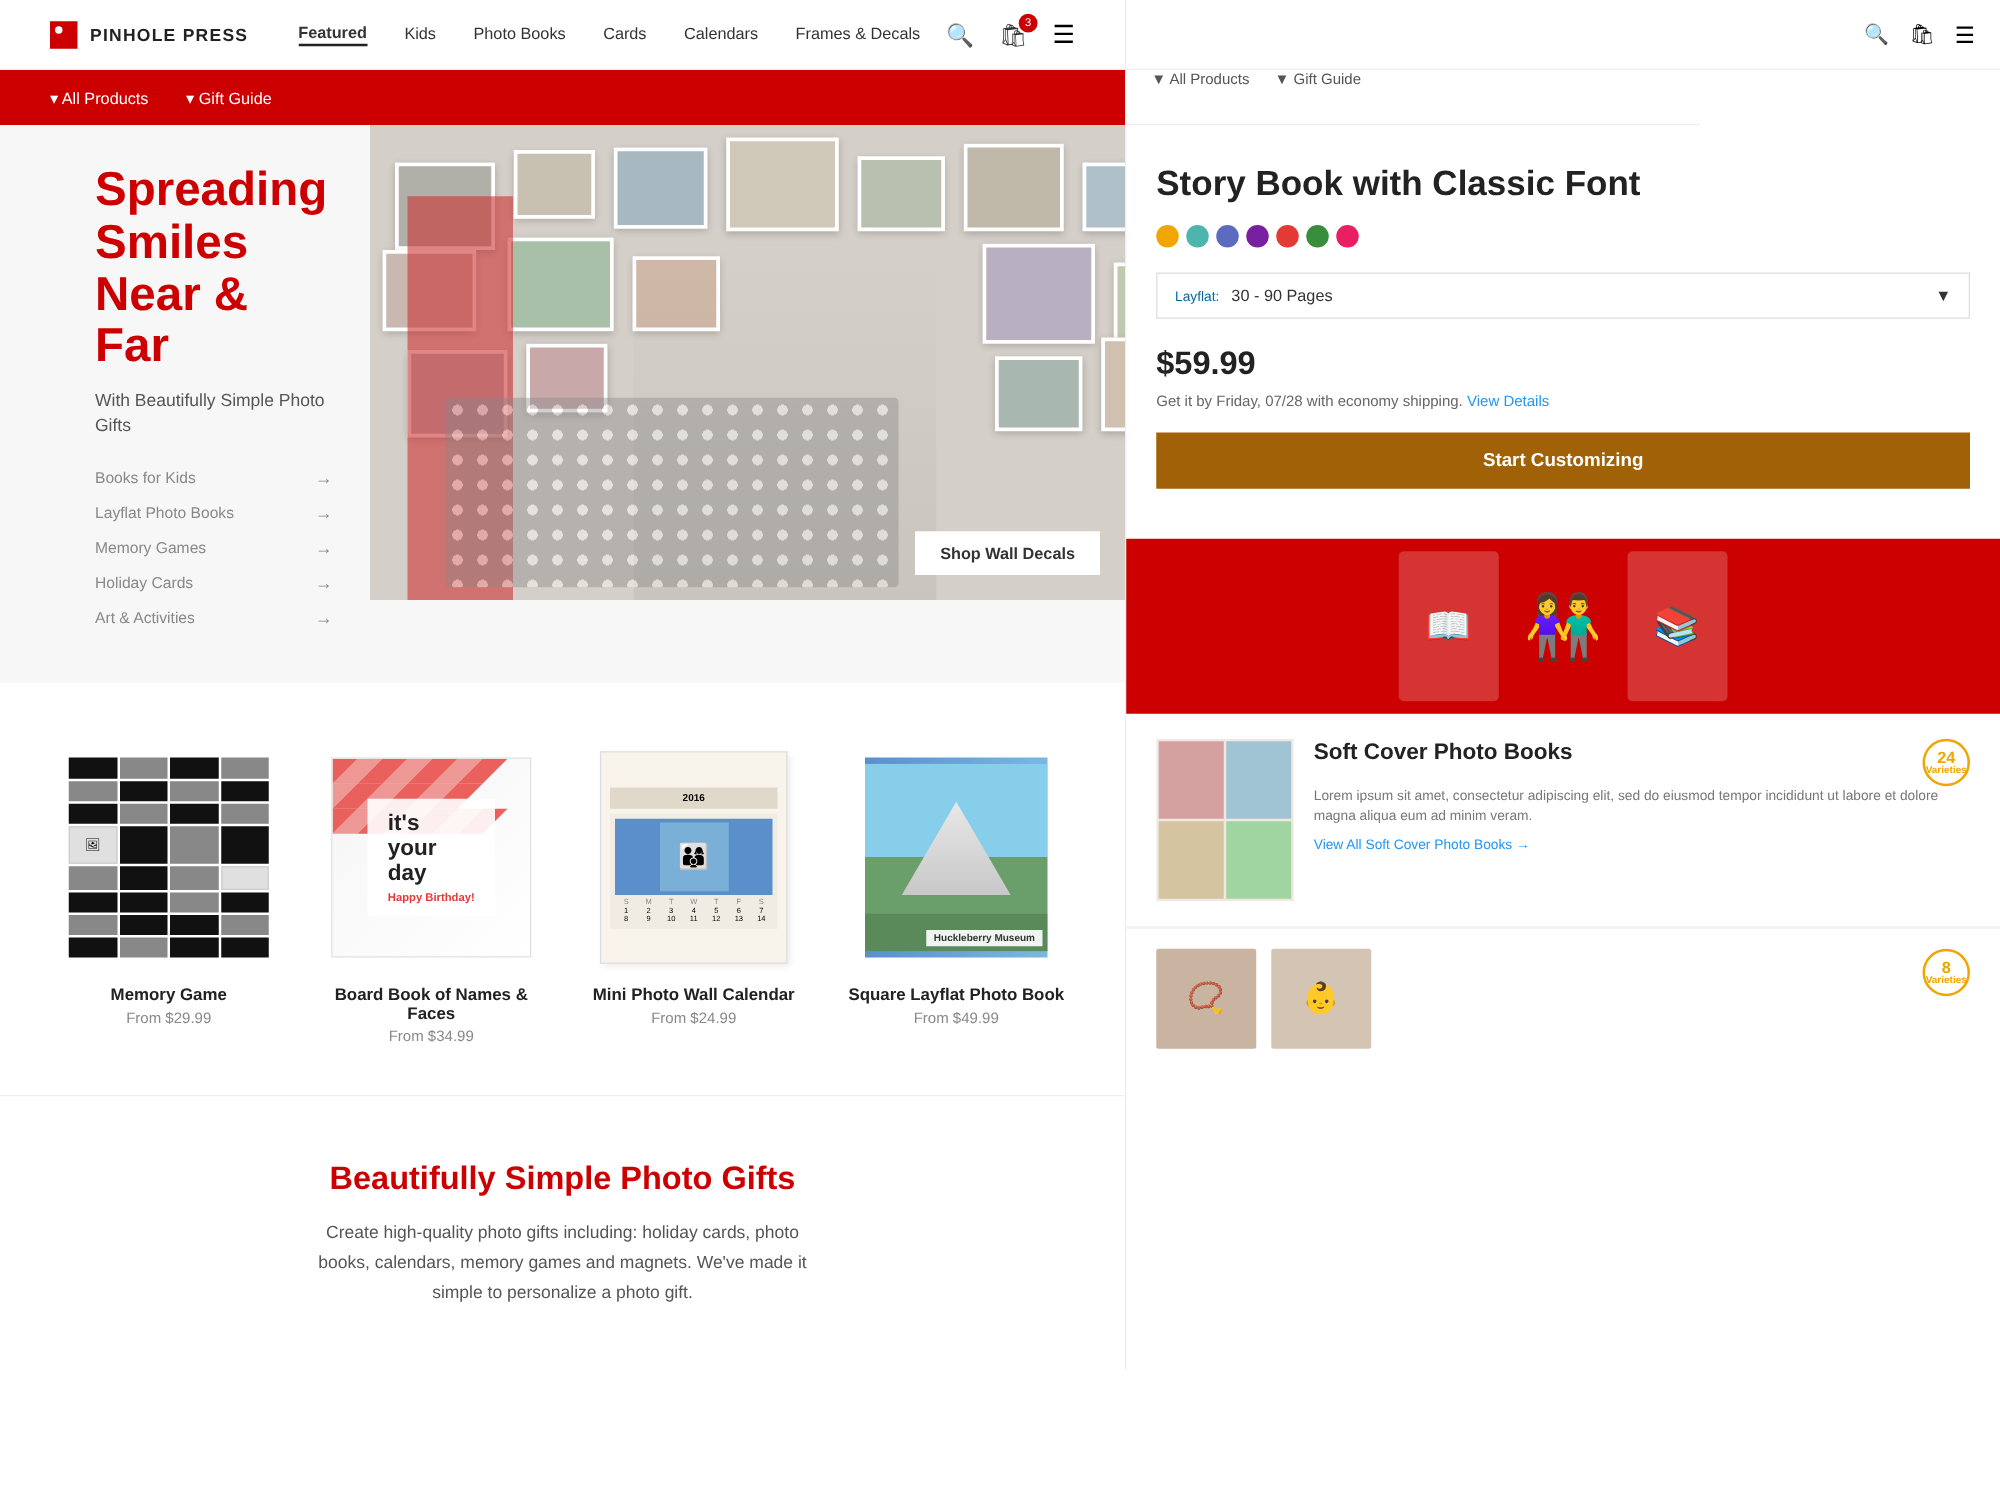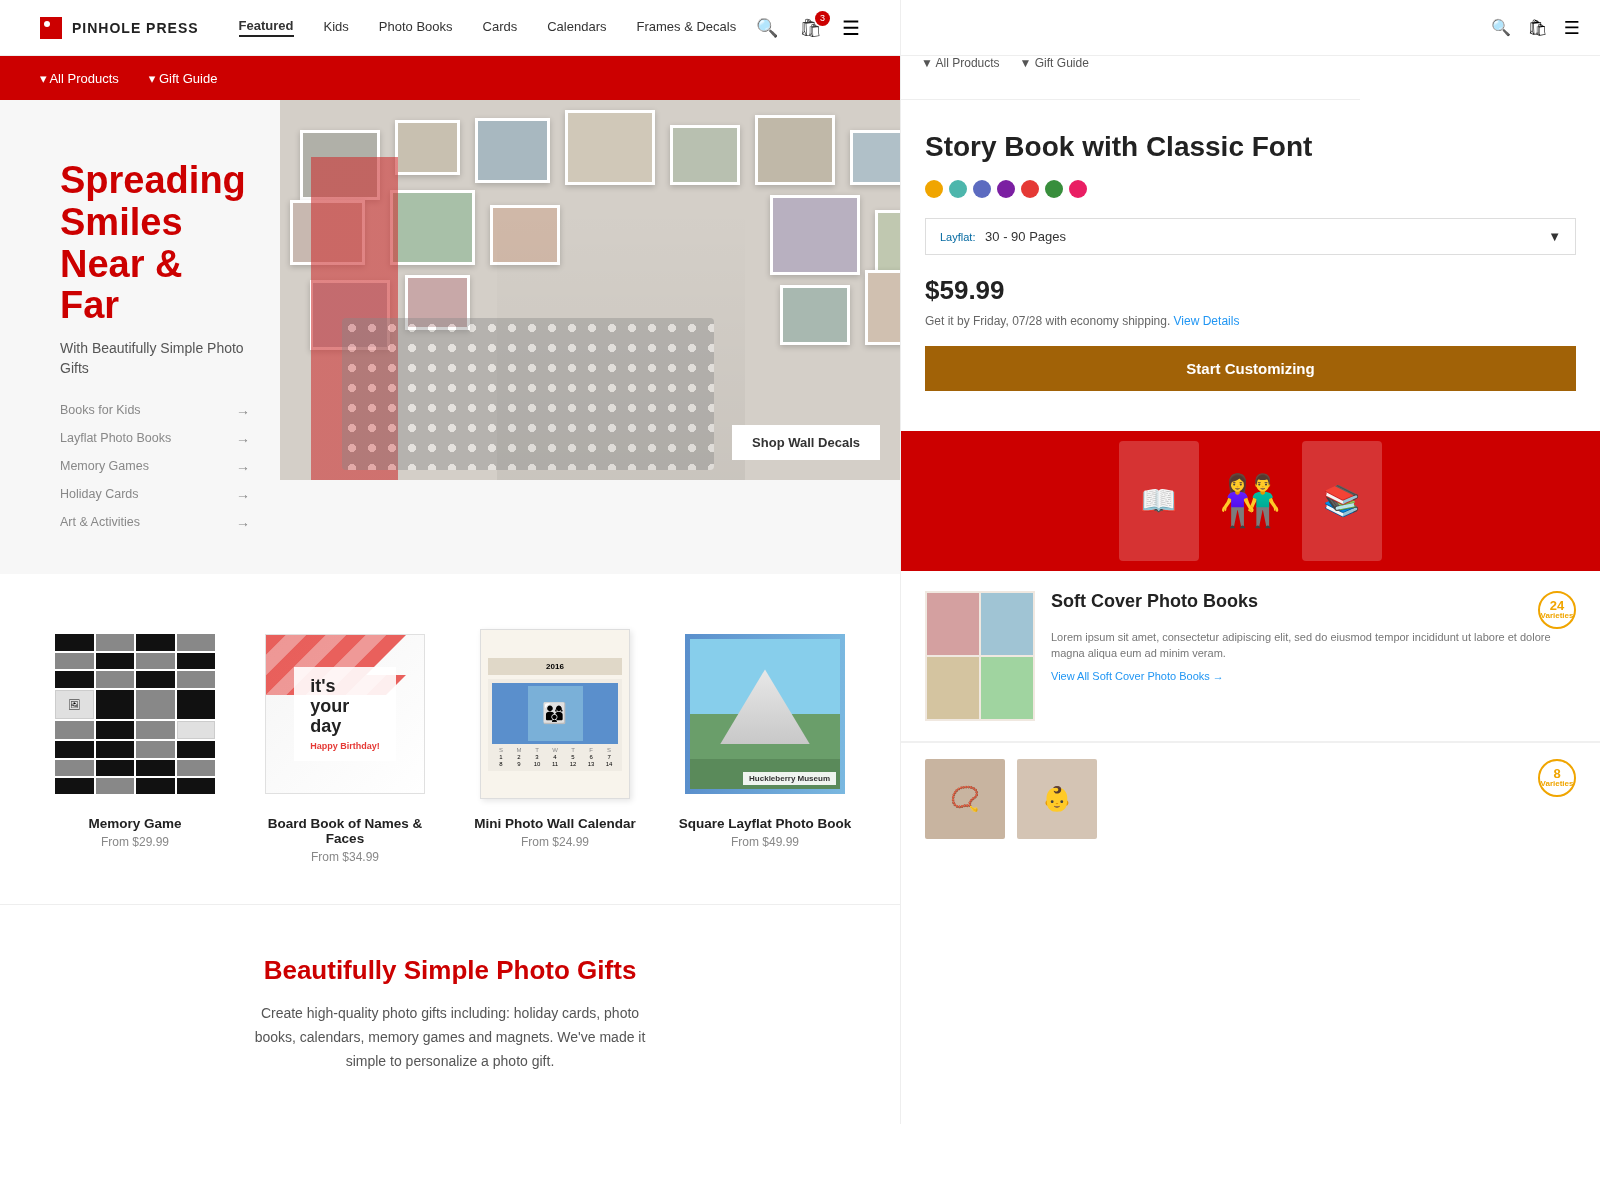--- a/index.html
+++ b/index.html
@@ -110,22 +110,23 @@
 
     
     .hero {
       display: flex;
       background: #f7f7f7;
       min-height: 400px;
       position: relative;
     }
     .hero-text {
       width: 280px;
-      padding: 60px 30px 40px 60px;
+      padding: 32px 30px 40px 60px;
       flex-shrink: 0;
+      margin-left: 16px;
     }
     .hero-headline {
       font-size: 38px;
       font-weight: 700;
       color: #222;
       line-height: 1.1;
       margin-bottom: 6px;
     }
     .hero-headline span {
       color: #cc0000;
@@ -240,21 +241,21 @@
       border: 1px solid #ddd;
       box-shadow: 2px 2px 6px rgba(0,0,0,0.1);
       display: flex;
       flex-direction: column;
       align-items: center;
       justify-content: center;
     }
 
     
     .photo-book-img {
-      width: 160px;
+      width: 146px;
       height: 160px;
       background: linear-gradient(to right, #5a8fcc, #7ab8e0);
       display: flex;
       align-items: center;
       justify-content: center;
     }
 
     .product-name {
       font-size: 13.5px;
       font-weight: 600;

